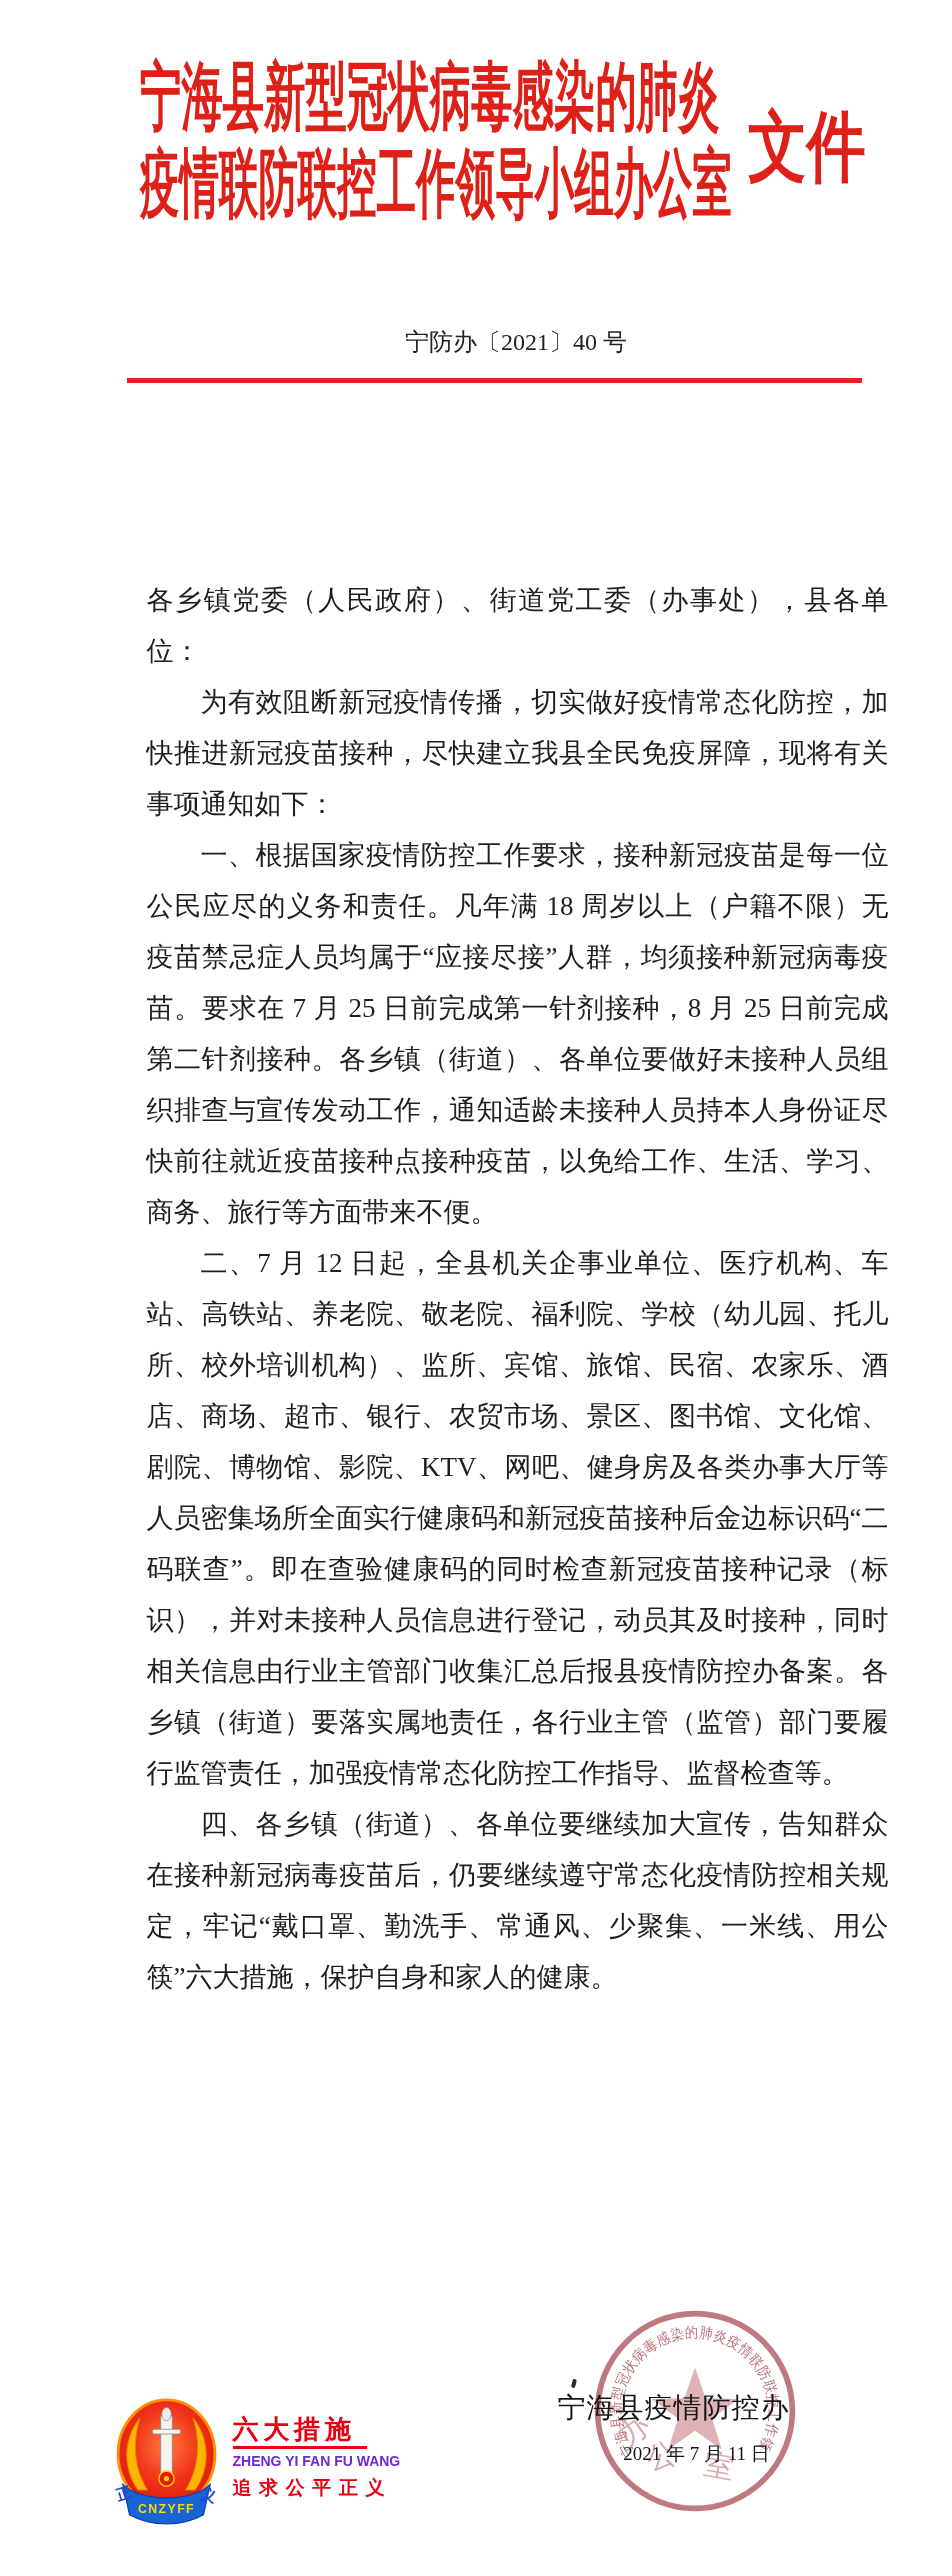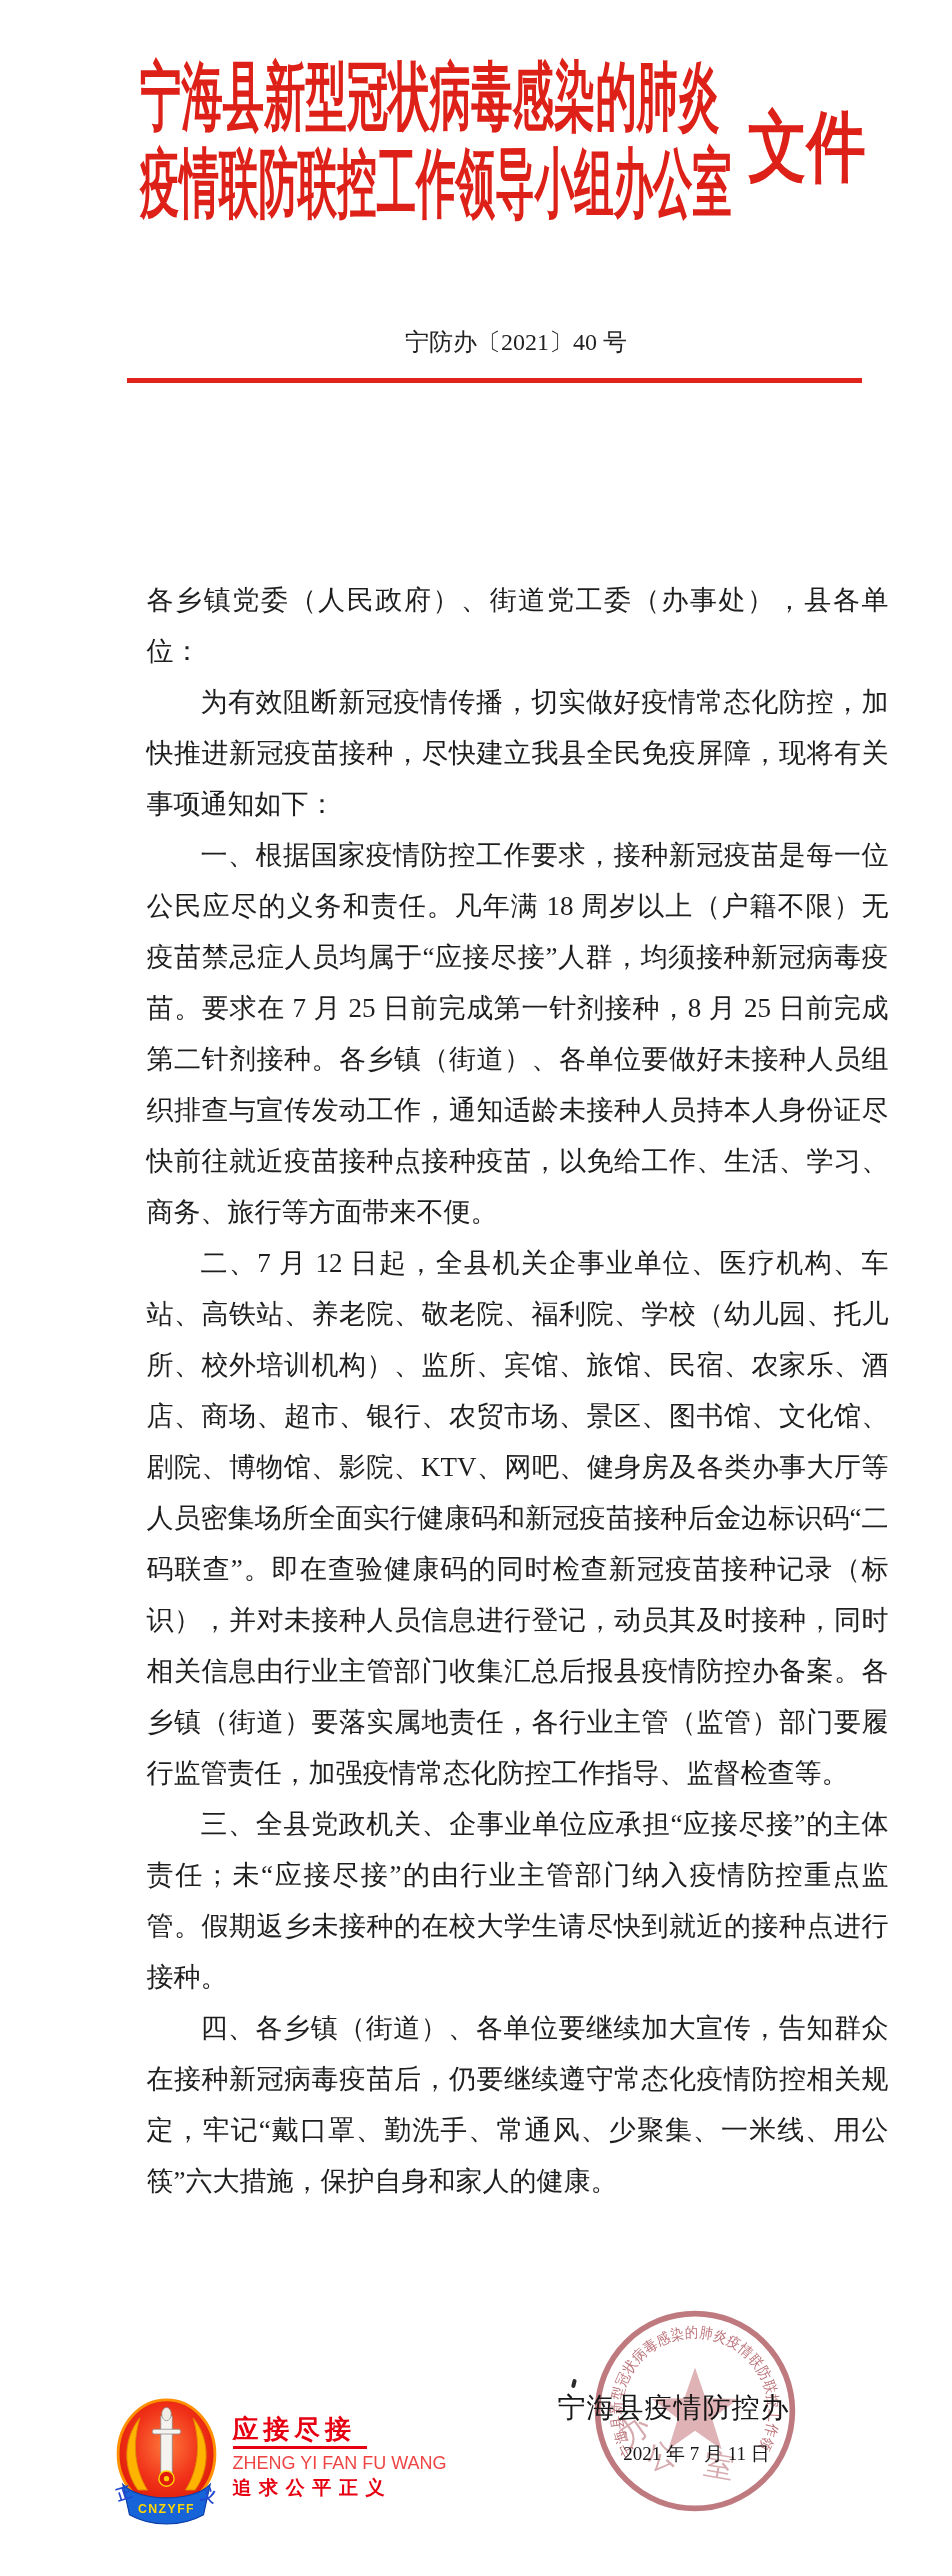--- a/index.html
+++ b/index.html
@@ -60,22 +60,22 @@
     background:#2b2b2b; border-radius:1.9px; transform:rotate(14deg);
   }
   
   .logo { position:absolute; left:80px; top:2397px; width:103px; height:131px; }
   .site-name {
     position:absolute; left:198px; top:2414px; font-size:26px; font-weight:700;
     color:#e60012; letter-spacing:4.8px; white-space:nowrap; line-height:1.2;
   }
   .site-underline { position:absolute; left:198px; top:2446px; width:134px; height:2.9px; background:#e60012; }
   .site-pinyin {
-    position:absolute; left:198px; top:2453px; font-size:18px; font-weight:400;
-    color:#ef4444; font-family:"Liberation Sans", sans-serif; white-space:nowrap; line-height:1.2;
+    position:absolute; left:198px; top:2453px; font-size:14px; font-weight:700;
+    color:#6d28d9; font-family:"Liberation Sans", sans-serif; white-space:nowrap; line-height:1.2;
   }
   .site-slogan {
     position:absolute; left:198px; top:2477px; font-size:19px; font-weight:700;
     color:#e60012; letter-spacing:7.6px; font-family:"Liberation Sans", sans-serif;
     white-space:nowrap; line-height:1.2;
   }
 </style>
 </head>
 <body>
 
@@ -87,21 +87,20 @@
 
   <div class="doc-number">宁防办〔2021〕40 号</div>
   <div class="red-rule"></div>
 
 
   <div class="doc-body">
     <p class="salutation">各乡镇党委（人民政府）、街道党工委（办事处），县各单位：</p>
     <p class="para">为有效阻断新冠疫情传播，切实做好疫情常态化防控，加快推进新冠疫苗接种，尽快建立我县全民免疫屏障，现将有关事项通知如下：</p>
     <p class="para">一、根据国家疫情防控工作要求，接种新冠疫苗是每一位公民应尽的义务和责任。凡年满 18 周岁以上（户籍不限）无疫苗禁忌症人员均属于“应接尽接”人群，均须接种新冠病毒疫苗。要求在 7 月 25 日前完成第一针剂接种，8 月 25 日前完成第二针剂接种。各乡镇（街道）、各单位要做好未接种人员组织排查与宣传发动工作，通知适龄未接种人员持本人身份证尽快前往就近疫苗接种点接种疫苗，以免给工作、生活、学习、商务、旅行等方面带来不便。</p>
     <p class="para">二、7 月 12 日起，全县机关企事业单位、医疗机构、车站、高铁站、养老院、敬老院、福利院、学校（幼儿园、托儿所、校外培训机构）、监所、宾馆、旅馆、民宿、农家乐、酒店、商场、超市、银行、农贸市场、景区、图书馆、文化馆、剧院、博物馆、影院、KTV、网吧、健身房及各类办事大厅等人员密集场所全面实行健康码和新冠疫苗接种后金边标识码“二码联查”。即在查验健康码的同时检查新冠疫苗接种记录（标识），并对未接种人员信息进行登记，动员其及时接种，同时相关信息由行业主管部门收集汇总后报县疫情防控办备案。各乡镇（街道）要落实属地责任，各行业主管（监管）部门要履行监管责任，加强疫情常态化防控工作指导、监督检查等。</p>
-    <p class="para">三、全县党政机关、企事业单位应承担“应接尽接”的主体责任；未“应接尽接”的由行业主管部门纳入疫情防控重点监管。假期返乡未接种的在校大学生请尽快到就近的接种点进行接种。</p>
     <p class="para">四、各乡镇（街道）、各单位要继续加大宣传，告知群众在接种新冠病毒疫苗后，仍要继续遵守常态化疫情防控相关规定，牢记“戴口罩、勤洗手、常通风、少聚集、一米线、用公筷”六大措施，保护自身和家人的健康。</p>
   </div>
 
   <svg class="seal" viewBox="0 0 220 220" aria-hidden="true">
     <defs>
       <path id="sealArc" d="M 46,154.6 A 78 78 0 1 1 174,154.6" fill="none"></path>
     </defs>
     <circle cx="110" cy="110" r="103" fill="none" stroke="#a84a52" stroke-width="6" stroke-opacity="0.8"></circle>
     <path d="M110,64 L121.2,96.6 L155.7,97.2 L128.1,117.9 L138.2,150.8 L110,131 L81.8,150.8 L91.9,117.9 L64.3,97.2 L98.8,96.6 Z" fill="#bf6a70" fill-opacity="0.55"></path>
     <text class="seal-cjk" font-size="15.5" fill="#a84a52" fill-opacity="0.85" letter-spacing="0.5">
@@ -131,19 +130,19 @@
     <ellipse cx="54" cy="18" rx="5" ry="7" fill="#efece6" stroke="#8a8a8a" stroke-width="0.8"></ellipse>
     <rect x="39" y="34" width="30" height="5" rx="2.5" fill="#f5f3ef" stroke="#8a8a8a" stroke-width="0.8"></rect>
     <circle cx="54" cy="86" r="8" fill="#e11c0f" stroke="#ffd000" stroke-width="1.5"></circle>
     <circle cx="54" cy="86" r="2.8" fill="#ffd000"></circle>
     <path d="M8,92 C26,111 82,111 100,92 L93,124 C70,137 38,137 15,124 Z" fill="#1763d8" stroke="#0a3ea8" stroke-width="1.2"></path>
     <text x="54" y="122" text-anchor="middle" font-size="13" font-weight="bold" fill="#ffd700" letter-spacing="1.5" font-family="Liberation Sans, sans-serif">CNZYFF</text>
     <text class="seal-cjk" x="1" y="108" font-size="16" font-weight="bold" fill="#2347d0" transform="rotate(-18 6 102)">正</text>
     <text class="seal-cjk" x="91" y="108" font-size="16" font-weight="bold" fill="#2347d0" transform="rotate(18 96 102)">义</text>
   </svg>
 
-  <div class="site-name">应接尽接</div>
+  <div class="site-name">六大措施</div>
   <div class="site-underline"></div>
   <div class="site-pinyin">ZHENG YI FAN FU WANG</div>
   <div class="site-slogan">追求公平正义</div>
 
 </div>
 
 
 </body></html>

